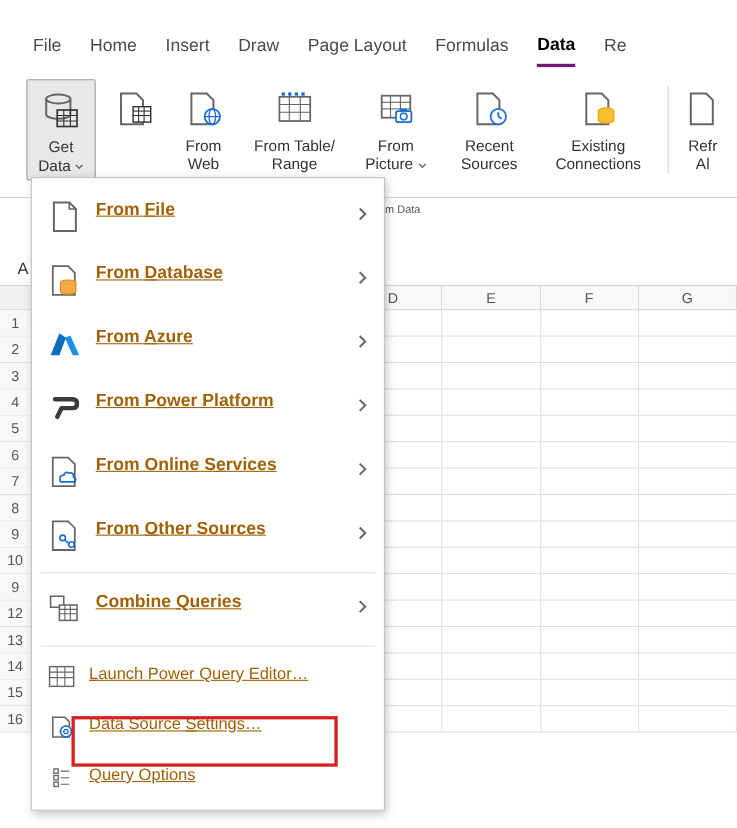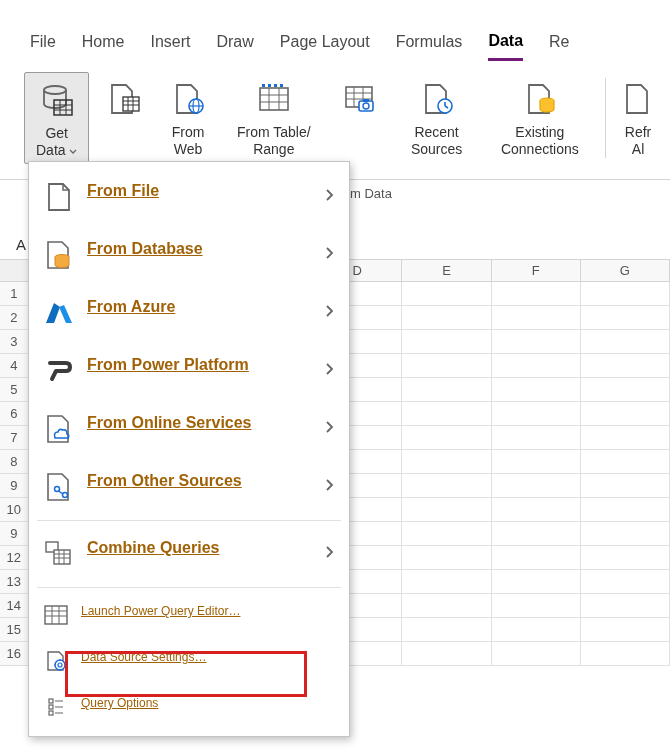--- a/index.html
+++ b/index.html
@@ -155,21 +155,21 @@
       padding: 14px 12px;
       font-size: 16px;
       font-weight: 600;
       color: #a16207;
       cursor: pointer;
       position: relative;
       text-decoration: underline;
     }
     .menu-item.small {
       font-weight: 400;
-      font-size: 12px;
+      font-size: 15px;
       padding: 12px 12px;
     }
     .menu-icon {
       width: 36px;
       height: 30px;
       display: flex;
       align-items: center;
       justify-content: center;
       margin-right: 10px;
     }
@@ -274,20 +274,23 @@
         <rect x="7" y="8" width="26" height="20" fill="none" stroke="#666" stroke-width="1.6"></rect>
         <line x1="7" y1="14" x2="33" y2="14" stroke="#666"></line>
         <line x1="7" y1="20" x2="33" y2="20" stroke="#666"></line>
         <line x1="15" y1="8" x2="15" y2="28" stroke="#666"></line>
         <line x1="24" y1="8" x2="24" y2="28" stroke="#666"></line>
         <rect x="20" y="22" width="14" height="10" rx="2" fill="#fff" stroke="#1a6dd4" stroke-width="1.6"></rect>
         <circle cx="27" cy="27" r="3" fill="none" stroke="#1a6dd4" stroke-width="1.4"></circle>
         <rect x="24" y="20" width="6" height="3" fill="#1a6dd4"></rect>
       </svg>
     </div>
+    <div class="ribbon-label"><span>From Picture</span> <svg width="8" height="6" viewBox="0 0 8 6" style="display:inline">
+          <path d="M1 1 L4 4 L7 1" stroke="#666" stroke-width="1.3" fill="none"></path>
+        </svg></div>
   </div>
 
   <div class="ribbon-item">
     <div class="ribbon-icon">
       <svg width="40" height="40" viewBox="0 0 40 40">
         <path d="M9 6 H23 L29 12 V34 H9 Z" fill="none" stroke="#666" stroke-width="1.8"></path>
         <circle cx="28" cy="27" r="7" fill="#fff" stroke="#1a6dd4" stroke-width="1.6"></circle>
         <line x1="28" y1="23" x2="28" y2="27" stroke="#1a6dd4" stroke-width="1.6"></line>
         <line x1="28" y1="27" x2="31" y2="29" stroke="#1a6dd4" stroke-width="1.6"></line>
       </svg>
@@ -311,21 +314,21 @@
   <div class="ribbon-item" style="min-width:40px">
     <div class="ribbon-icon">
       <svg width="40" height="40" viewBox="0 0 40 40">
         <path d="M9 6 H23 L29 12 V34 H9 Z" fill="none" stroke="#666" stroke-width="1.8"></path>
       </svg>
     </div>
     <div class="ribbon-label">Refr Al</div>
   </div>
 </div>
 
-<div style="position:absolute;left:350px;top:186px;font-size:13px;color:#555;">m Data</div>
+<div style="position:absolute;left:350px;top:186px;font-size:10px;color:#555;">m Data</div>
 
 <div class="formula-area" style="margin-top:50px;">
   <div class="name-box">A</div>
 </div>
 
 <div class="grid">
   <div class="col-headers">
     <div class="corner-cell"></div>
     <div class="col-header" style="width:300px"></div>
     <div class="col-header">D</div>

